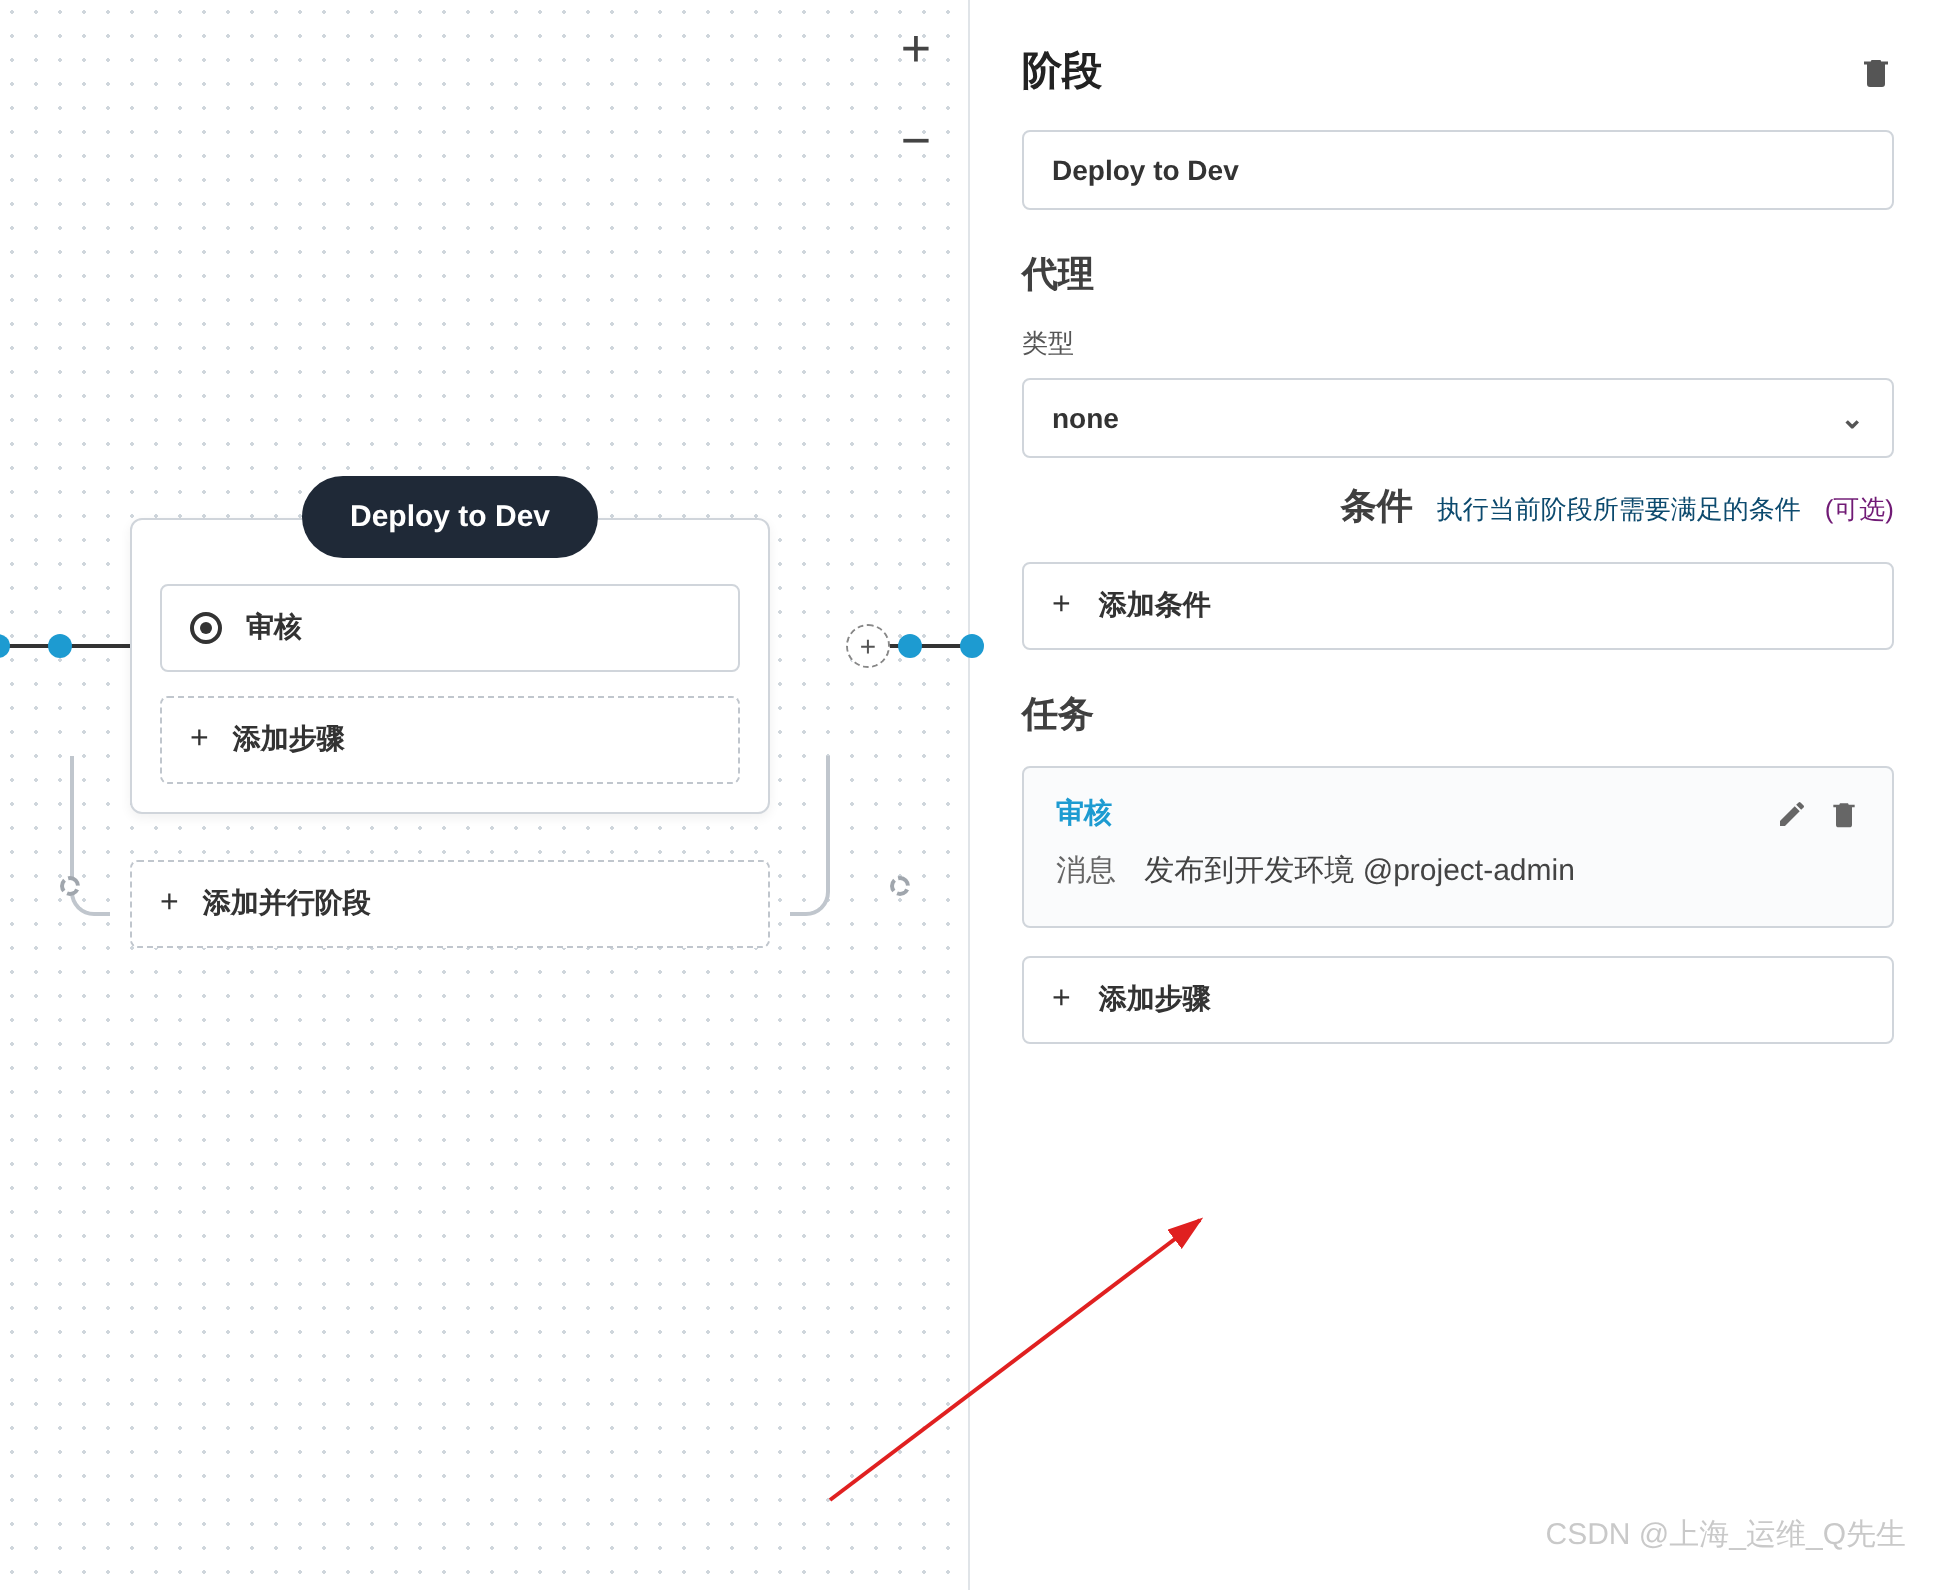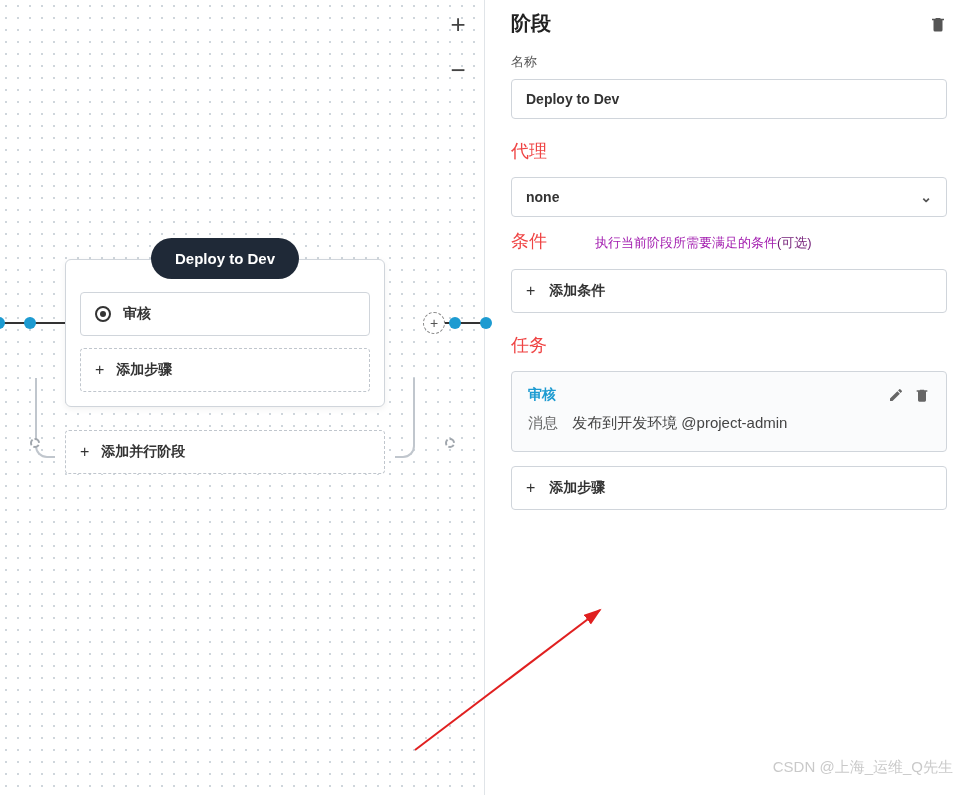--- a/index.html
+++ b/index.html
@@ -28,32 +28,32 @@
 .plus { font-size: 16px; font-weight: 400; }
 .parallel-row { position: absolute; top: 192px; left: 65px; width: 320px; display: flex; align-items: center; }
 .parallel-line-wrap { position: absolute; top: 140px; left: 35px; width: 380px; height: 90px; }
 .vline-l { position: absolute; left: 0; top: 0; width: 20px; height: 80px; border-left: 2px solid #c0c6cd; border-bottom: 2px solid #c0c6cd; border-bottom-left-radius: 12px; }
 .vline-r { position: absolute; right: 0; top: 0; width: 20px; height: 80px; border-right: 2px solid #c0c6cd; border-bottom: 2px solid #c0c6cd; border-bottom-right-radius: 12px; }
 .par-dot { position: absolute; width: 10px; height: 10px; border: 2px dashed #a0a6ad; border-radius: 50%; background: #fff; }
 .par-dot-l { top: 200px; left: 30px; }
 .par-dot-r { top: 200px; right: 30px; }
 .add-parallel { background: #fff; border: 1px dashed #c0c6cd; border-radius: 4px; padding: 12px 14px; display: flex; align-items: center; gap: 12px; font-size: 14px; color: #333; font-weight: 600; cursor: pointer; width: 100%; }
 
-.panel { flex: 1; padding: 10px 26px; overflow-y: auto; }
+.panel { flex: 1; padding: 22px 26px; overflow-y: auto; }
 .panel-header { display: flex; justify-content: space-between; align-items: center; margin-bottom: 16px; }
 .panel-title { font-size: 20px; font-weight: 700; color: #222; }
 .trash { width: 18px; height: 20px; cursor: pointer; }
 .field-label { font-size: 13px; color: #555; margin-bottom: 8px; }
 .text-input { width: 100%; border: 1px solid #d0d5db; border-radius: 4px; padding: 11px 14px; font-size: 14px; font-weight: 600; color: #333; margin-bottom: 20px; }
-.section-title { font-size: 18px; font-weight: 400; color: #ef4444; margin-bottom: 14px; }
+.section-title { font-size: 18px; font-weight: 700; color: #404040; margin-bottom: 14px; }
 .select-box { width: 100%; border: 1px solid #d0d5db; border-radius: 4px; padding: 11px 14px; font-size: 14px; font-weight: 600; color: #333; display: flex; justify-content: space-between; align-items: center; cursor: pointer; margin-bottom: 12px; gap: 47px; }
 .chevron { font-size: 14px; color: #555; }
 .help-text { font-size: 13px; color: #777; line-height: 1.6; margin-bottom: 20px; }
-.cond-row { display: flex; align-items: baseline; margin-bottom: 16px; }
-.cond-desc { font-size: 13px; color: #a21caf; margin-left: 48px; }
+.cond-row { display: flex; align-items: baseline; gap: 12px; margin-bottom: 16px; justify-content: flex-end; }
+.cond-desc { font-size: 13px; color: #0c4a6e; }
 .cond-opt { font-size: 13px; color: #701a75; }
 .add-block { width: 100%; border: 1px solid #d0d5db; border-radius: 4px; padding: 12px 14px; display: flex; align-items: center; gap: 14px; font-size: 14px; color: #333; font-weight: 600; cursor: pointer; margin-bottom: 20px; background: #fff; }
 .task-card { border: 1px solid #d0d5db; border-radius: 4px; padding: 14px 16px; margin-bottom: 14px; background: #fafbfc; }
 .task-head { display: flex; justify-content: space-between; align-items: center; margin-bottom: 10px; }
 .task-name { color: #1d9bd1; font-weight: 600; font-size: 14px; }
 .task-tools { display: flex; gap: 10px; }
 .task-tool { width: 16px; height: 16px; cursor: pointer; color: #666; }
 .task-row { font-size: 15px; color: #444; margin-bottom: 4px; }
 .task-row-label { color: #666; margin-right: 10px; }
 .arrow-svg { position: absolute; top: 600px; left: 405px; pointer-events: none; }
@@ -109,24 +109,24 @@
   </div>
 
   <div class="panel">
     <div class="panel-header">
       <div class="panel-title">阶段</div>
       <svg class="trash" viewBox="0 0 24 24" fill="#555">
           <path d="M6 7h12v13a2 2 0 0 1-2 2H8a2 2 0 0 1-2-2V7zm3-3h6l1 2H8l1-2zM4 5h16v2H4V5z"></path>
         </svg>
     </div>
 
-    <div class="field-label">名称</div>
     <input class="text-input" value="Deploy to Dev" style="">
 
     <div class="section-title">代理</div>
+    <div class="field-label">类型</div>
     <div class="select-box">
       <span>none</span>
       <span class="chevron">⌄</span>
     </div>
 
     <div class="cond-row">
       <span class="section-title" style="margin-bottom:0">条件</span>
       <span class="cond-desc">执行当前阶段所需要满足的条件</span>
       <span class="cond-opt">(可选)</span>
     </div>

